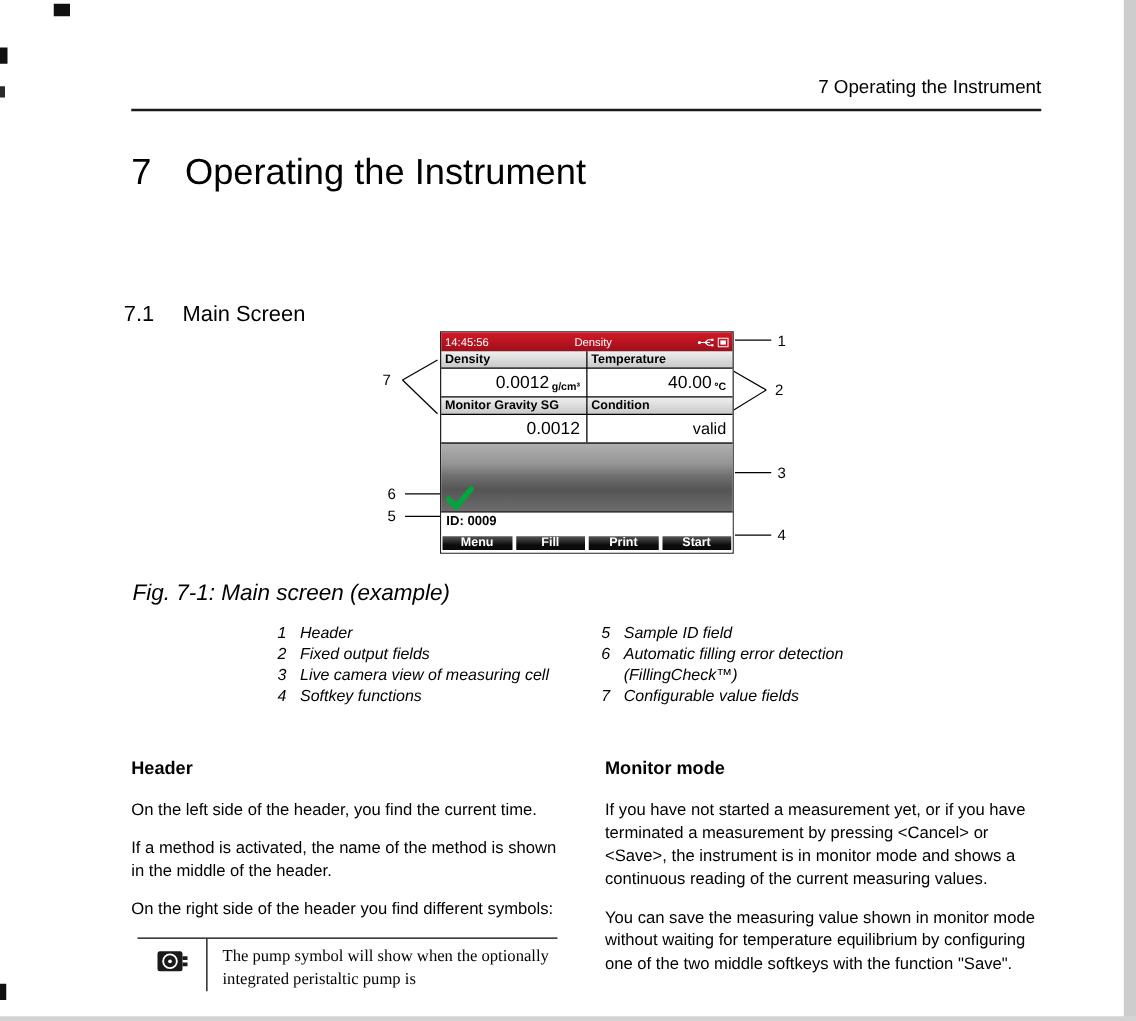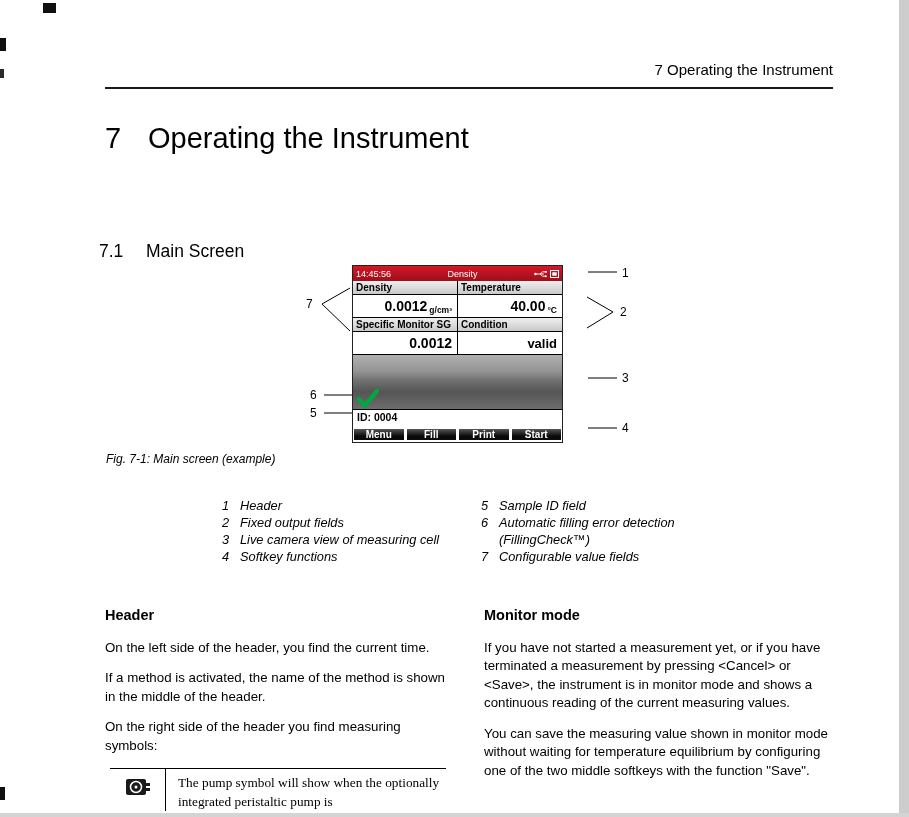--- a/index.html
+++ b/index.html
@@ -36,21 +36,21 @@
   .callout { position: absolute; font-size: 12px; }
   .c1 { left: 322px; top: 8px; }
   .c2 { left: 320px; top: 47px; }
   .c7 { left: 6px;  top: 39px; }
   .c3 { left: 322px; top: 113px; }
   .c6 { left: 10px; top: 130px; }
   .c5 { left: 10px; top: 148px; }
   .c4 { left: 322px; top: 163px; }
 
   .screen {
-    position: absolute; left: 52px; top: 7px; width: 211px; height: 178px;
+    position: absolute; left: 52px; top: 7px; width: 235px; height: 178px;
     border: 1px solid #222; background: #fff; display: flex; flex-direction: column;
   }
   .scr-header {
     height: 15px; background: linear-gradient(#d41826, #9c0f1a);
     color: #fff; font-size: 9px; display: flex; align-items: center; padding: 0 3px;
   }
   .scr-time { flex: 0 0 auto; }
   .scr-method { flex: 1 1 auto; text-align: center; }
   .scr-icons { flex: 0 0 auto; display: flex; gap: 2px; align-items: center; }
 
@@ -59,42 +59,42 @@
     gap: 1px; background: #000;
   }
   .cell { overflow: hidden; }
   .cell.label {
     background: linear-gradient(#efefef, #c9c9c9);
     font-size: 10px; font-weight: bold; padding: 1px 0 0 3px;
   }
   .cell.value {
     background: #fff; text-align: right; padding: 2px 5px 0 0;
   }
-  .val { font-size: 14px; font-weight: bold; }
+  .val { font-size: 14px; font-weight: normal; }
   .cond .val { font-size: 13px; }
   .cond { padding-right: 20px; }
   .unit { font-size: 8.5px; font-weight: bold; margin-left: 2px; position: relative; top: 1.5px; }
 
   .scr-camera {
     height: 56px; border-top: 1px solid #000; border-bottom: 1px solid #000;
     background: linear-gradient(180deg, #b0b0b0 0%, #949494 30%, #6f6f6f 48%, #555555 68%, #6d6d6d 100%);
     position: relative;
   }
   .checkmark { position: absolute; left: 4px; bottom: 1px; }
 
   .scr-id { height: 14px; background: #fff; font-size: 10.5px; font-weight: bold; padding: 1px 0 0 4px; }
 
   .scr-softkeys { flex: 1; display: flex; gap: 3px; background: #fff; padding: 2px 1px; align-items: flex-end; }
   .softkey {
     flex: 1; background: linear-gradient(#565656, #0a0a0a 65%);
     color: #fff; font-size: 10px; font-weight: bold;
     display: flex; align-items: center; justify-content: center;
   }
 
-  .fig-caption { position: absolute; left: 106px; top: 452px; font-size: 12px; font-style: italic; }
+  .fig-caption { position: absolute; left: 106px; top: 464px; font-size: 18px; font-style: italic; }
 
   
   .legend { position: absolute; font-size: 12.8px; font-style: italic; line-height: 17px; }
   .legend-left { left: 222px; top: 497px; width: 255px; }
   .legend-right { left: 481px; top: 497px; width: 270px; }
   .legend-item { display: flex; }
   .legend-num { flex: 0 0 18px; }
   .legend-text { flex: 1; }
 
   
@@ -165,33 +165,33 @@
           <rect x="2.3" y="2.3" width="4.4" height="3.4" fill="#fff"></rect>
         </svg>
       </span>
     </div>
 
     <div class="scr-grid">
       <div class="cell label">Density</div>
       <div class="cell label">Temperature</div>
       <div class="cell value"><span class="val">0.0012</span><span class="unit">g/cm³</span></div>
       <div class="cell value"><span class="val">40.00</span><span class="unit">°C</span></div>
-      <div class="cell label">Specific Monitor SG</div>
+      <div class="cell label">Monitor Gravity SG</div>
       <div class="cell label">Condition</div>
       <div class="cell value"><span class="val">0.0012</span></div>
       <div class="cell value cond"><span class="val">valid</span></div>
     </div>
 
     <div class="scr-camera">
       <svg class="checkmark" width="22" height="19" viewBox="0 0 22 19">
         <path d="M2 10.5 L8 16.5 L20 2" fill="none" stroke="#00a63e" stroke-width="4.5" stroke-linecap="square"></path>
       </svg>
     </div>
 
-    <div class="scr-id">ID: 0004</div>
+    <div class="scr-id">ID: 0009</div>
 
     <div class="scr-softkeys">
       <div class="softkey">Menu</div>
       <div class="softkey">Fill</div>
       <div class="softkey">Print</div>
       <div class="softkey">Start</div>
     </div>
   </div>
 </div>
 
@@ -248,21 +248,21 @@
         <div>Configurable value fields</div>
         <div></div>
       </div>
   </div>
 </div>
 
 <div class="col col-left">
   <div class="col-heading">Header</div>
   <p class="body-p">On the left side of the header, you find the current time.</p>
   <p class="body-p">If a method is activated, the name of the method is shown in the middle of the header.</p>
-  <p class="body-p">On the right side of the header you find measuring symbols:</p>
+  <p class="body-p">On the right side of the header you find different symbols:</p>
   <div class="pump-row">
     <div class="pump-icon-cell">
       <svg width="26" height="20" viewBox="0 0 26 20">
         <rect x="1" y="2" width="20" height="16" rx="2" fill="#1a1a1a"></rect>
         <circle cx="11" cy="10" r="5.5" fill="none" stroke="#fff" stroke-width="1.5"></circle>
         <circle cx="11" cy="10" r="1.5" fill="#fff"></circle>
         <rect x="21" y="6" width="4" height="3" fill="#1a1a1a"></rect>
         <rect x="21" y="11" width="4" height="3" fill="#1a1a1a"></rect>
       </svg>
     </div>

